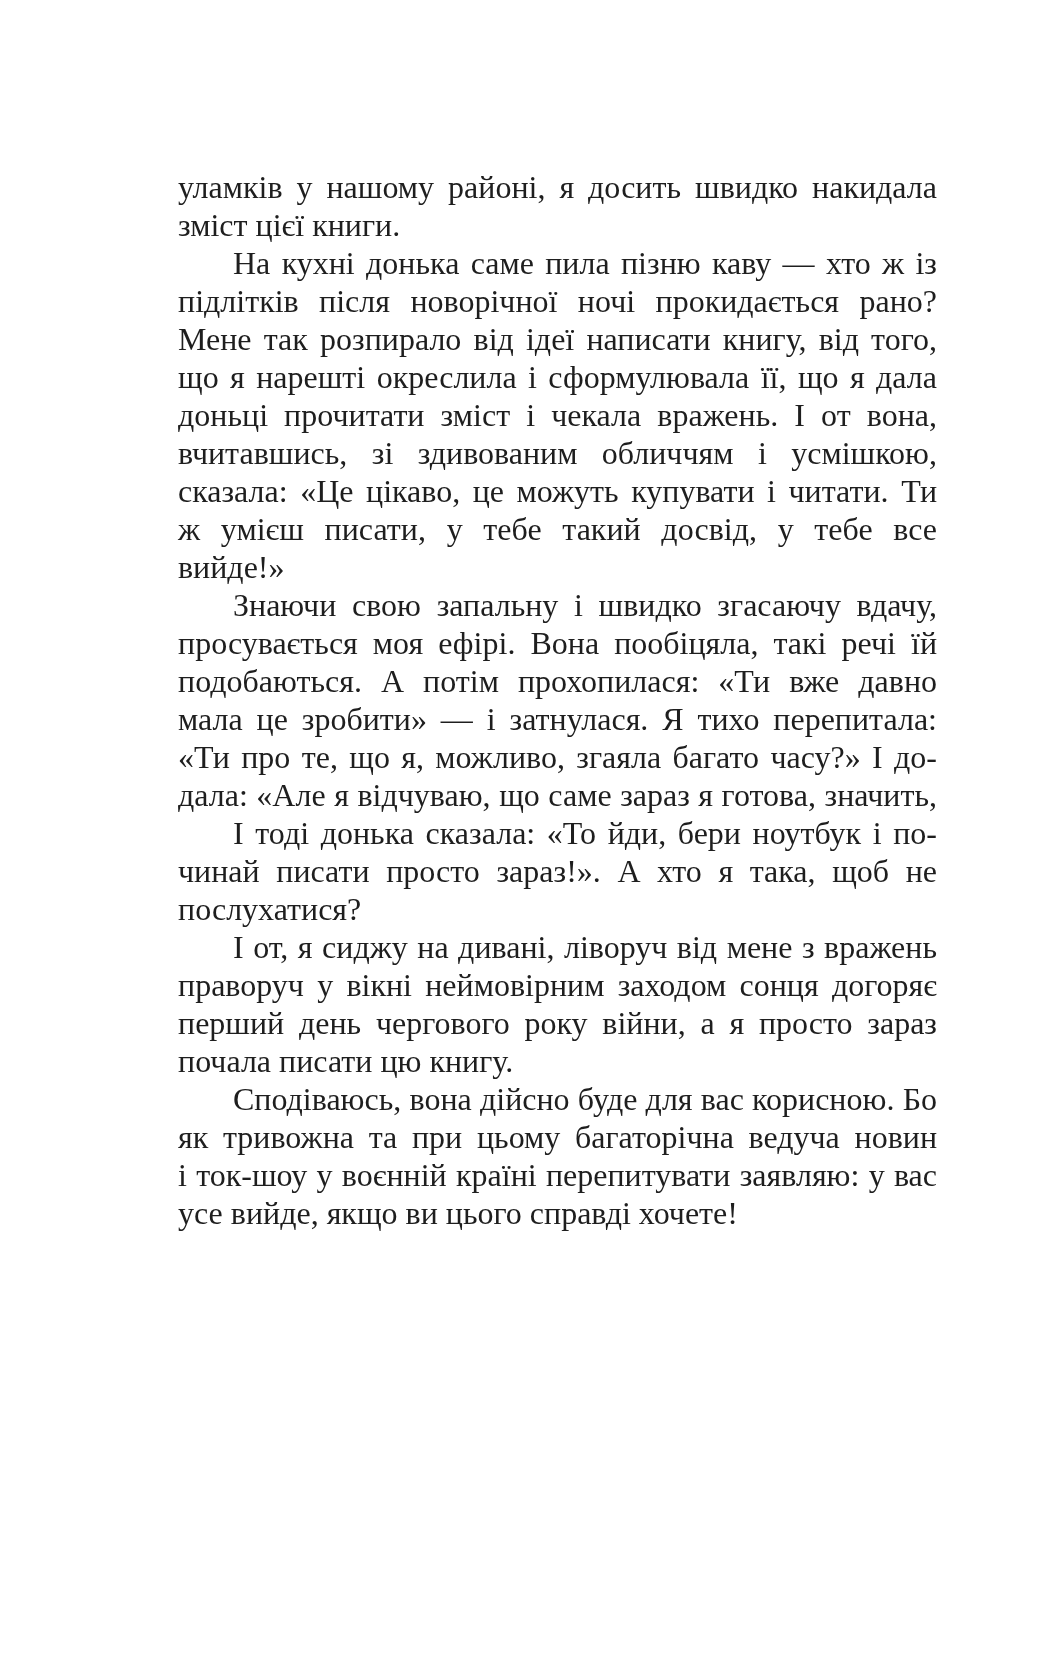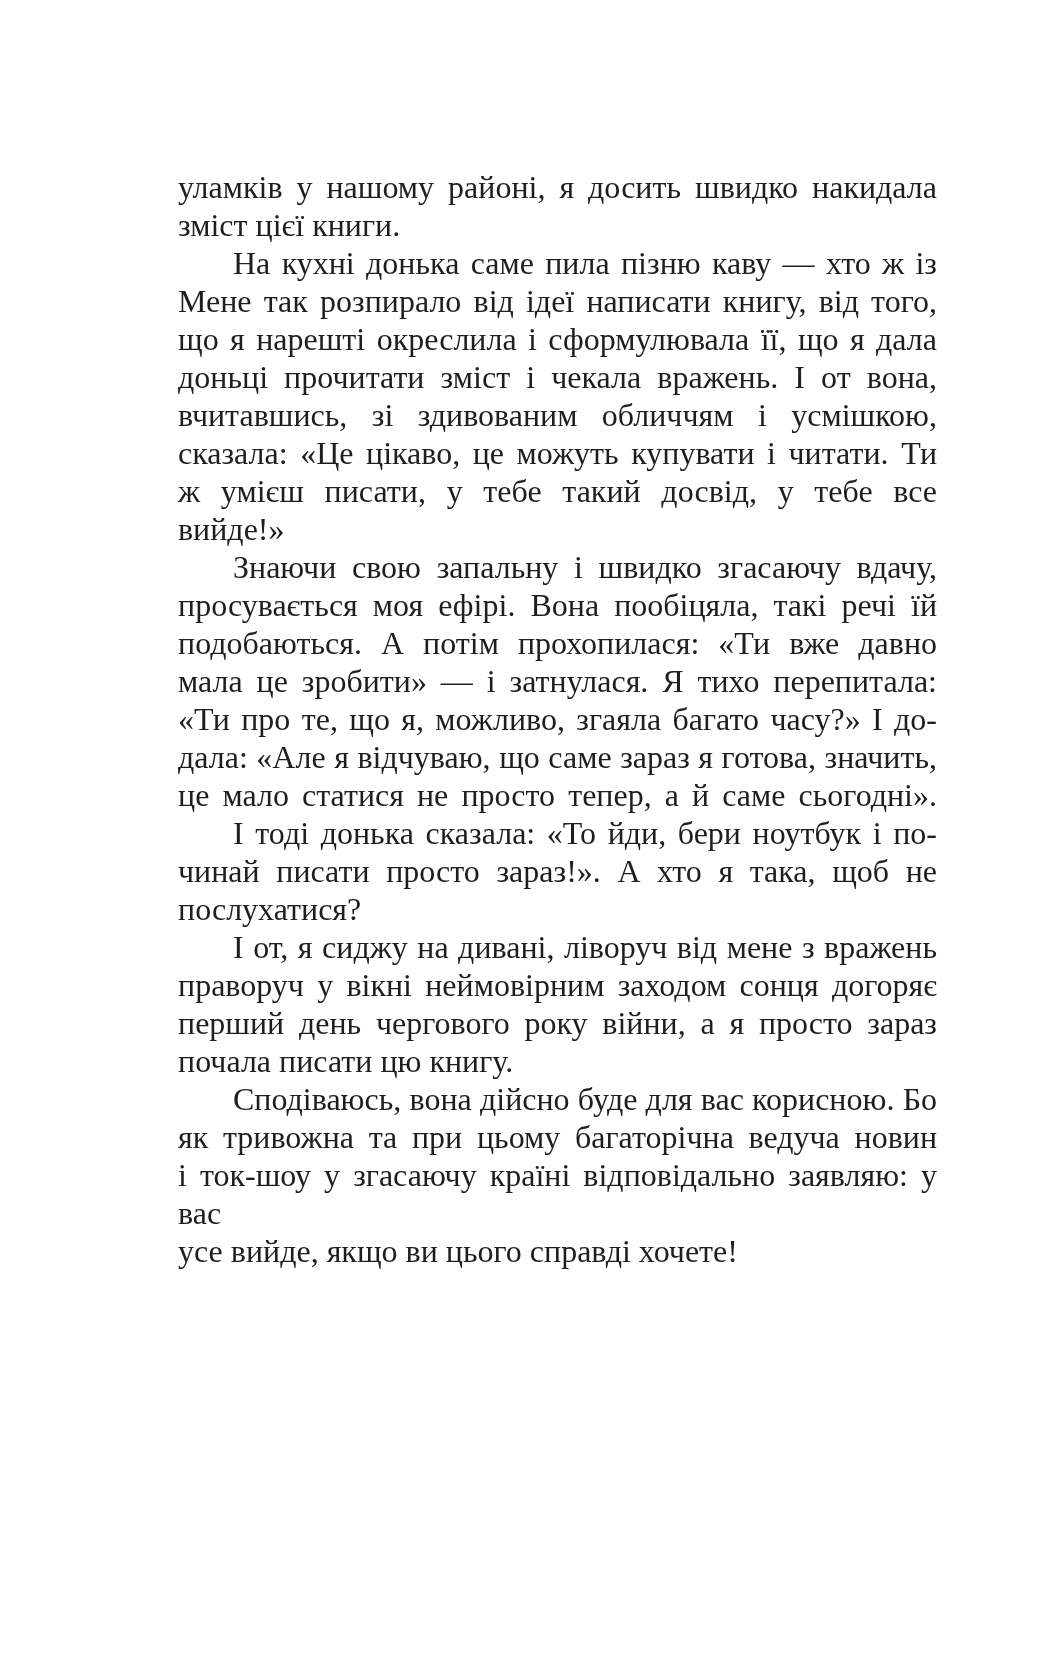--- a/index.html
+++ b/index.html
@@ -57,51 +57,51 @@
 <body>
 
 <div class="page">
   <main class="body-text">
       <div class="para">
         <div class="line">уламків у нашому районі, я досить швидко накидала</div>
         <div class="line loose">зміст цієї книги.</div>
       </div>
       <div class="para indent">
         <div class="line">На кухні донька саме пила пізню каву — хто ж із</div>
+        <div class="line">підлітків після новорічної ночі прокидається рано?</div>
         <div class="line">Мене так розпирало від ідеї написати книгу, від того,</div>
         <div class="line">що я нарешті окреслила і сформулювала її, що я дала</div>
         <div class="line">доньці прочитати зміст і чекала вражень. І от вона,</div>
         <div class="line">вчитавшись, зі здивованим обличчям і усмішкою,</div>
         <div class="line">сказала: «Це цікаво, це можуть купувати і читати. Ти</div>
         <div class="line">ж умієш писати, у тебе такий досвід, у тебе все вийде!»</div>
       </div>
       <div class="para indent">
         <div class="line">Знаючи свою запальну і швидко згасаючу вдачу,</div>
         <div class="line">просувається моя ефірі. Вона пообіцяла, такі речі їй</div>
         <div class="line">подобаються. А потім прохопилася: «Ти вже давно</div>
         <div class="line">мала це зробити» — і затнулася. Я тихо перепитала:</div>
         <div class="line">«Ти про те, що я, можливо, згаяла багато часу?» І до-</div>
         <div class="line">дала: «Але я відчуваю, що саме зараз я готова, значить,</div>
-        <div class="line">це мало статися не просто тепер, а й саме сьогодні».</div>
       </div>
       <div class="para indent">
         <div class="line">І тоді донька сказала: «То йди, бери ноутбук і по-</div>
         <div class="line">чинай писати просто зараз!». А хто я така, щоб не</div>
         <div class="line loose">послухатися?</div>
       </div>
       <div class="para indent">
         <div class="line">І от, я сиджу на дивані, ліворуч від мене з вражень</div>
         <div class="line">праворуч у вікні неймовірним заходом сонця догоряє</div>
         <div class="line">перший день чергового року війни, а я просто зараз</div>
         <div class="line loose">почала писати цю книгу.</div>
       </div>
       <div class="para indent">
         <div class="line">Сподіваюсь, вона дійсно буде для вас корисною. Бо</div>
         <div class="line">як тривожна та при цьому багаторічна ведуча новин</div>
-        <div class="line">і ток-шоу у згасаючу країні відповідально заявляю: у вас</div>
+        <div class="line">і ток-шоу у воєнній країні перепитувати заявляю: у вас</div>
         <div class="line loose">усе вийде, якщо ви цього справді хочете!</div>
       </div>
     </main>
   <footer class="footer">
     <span class="page-number">10</span>
     <span class="running-title">Тетяна Висоцька. Увага, ти в ефірі!</span>
   </footer>
 </div>
 
 </body></html>

